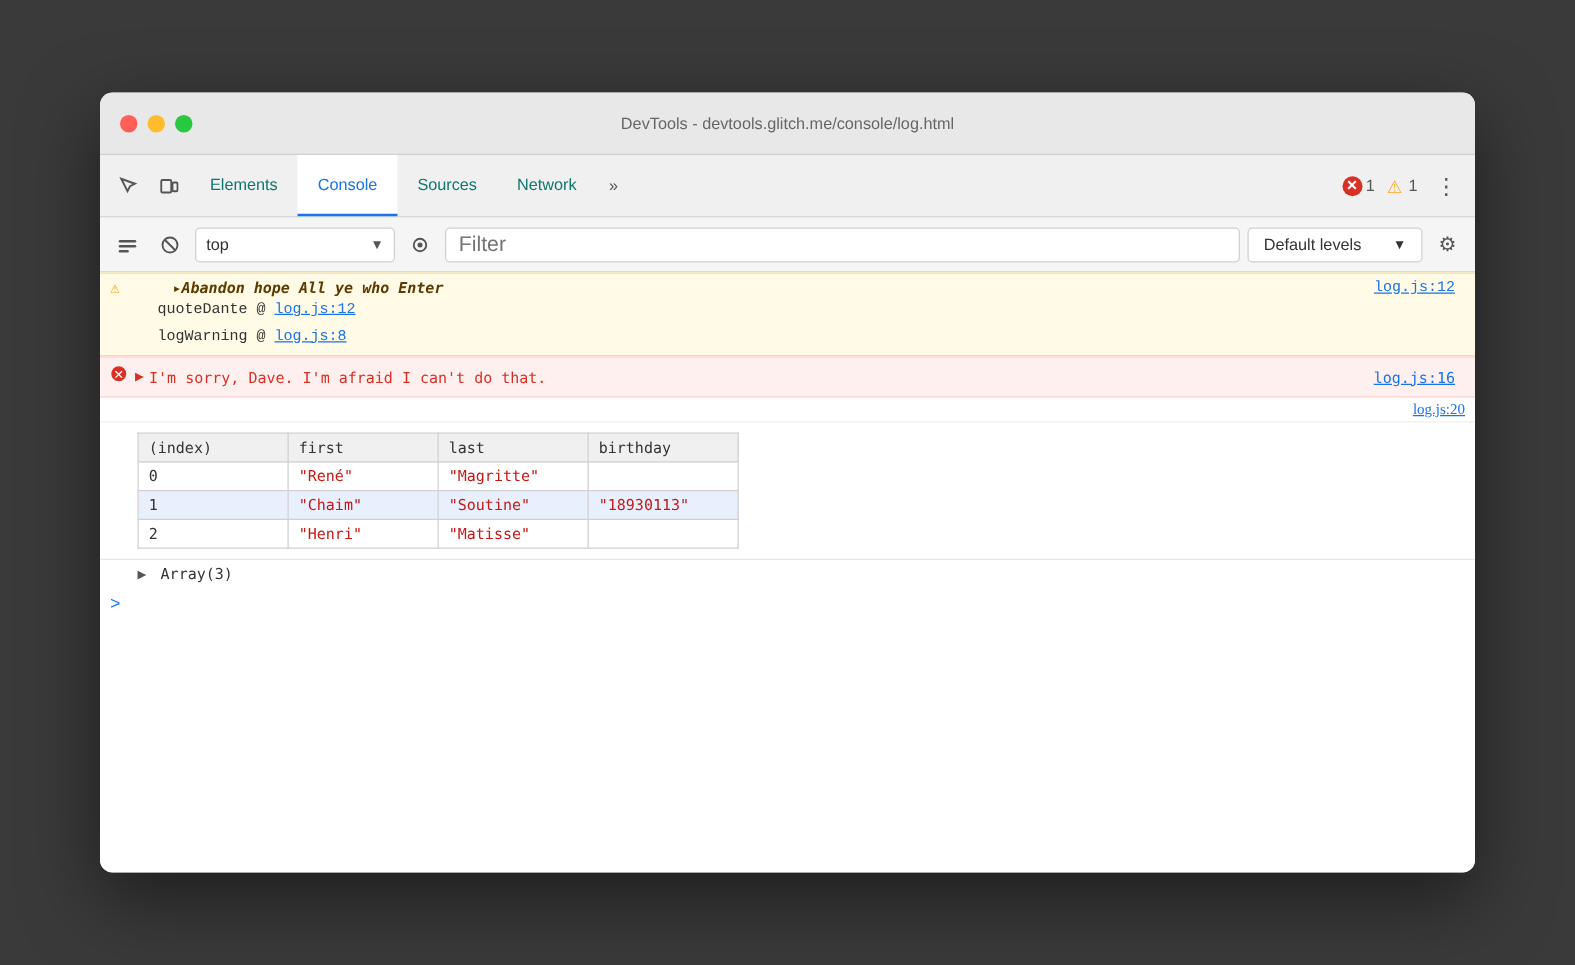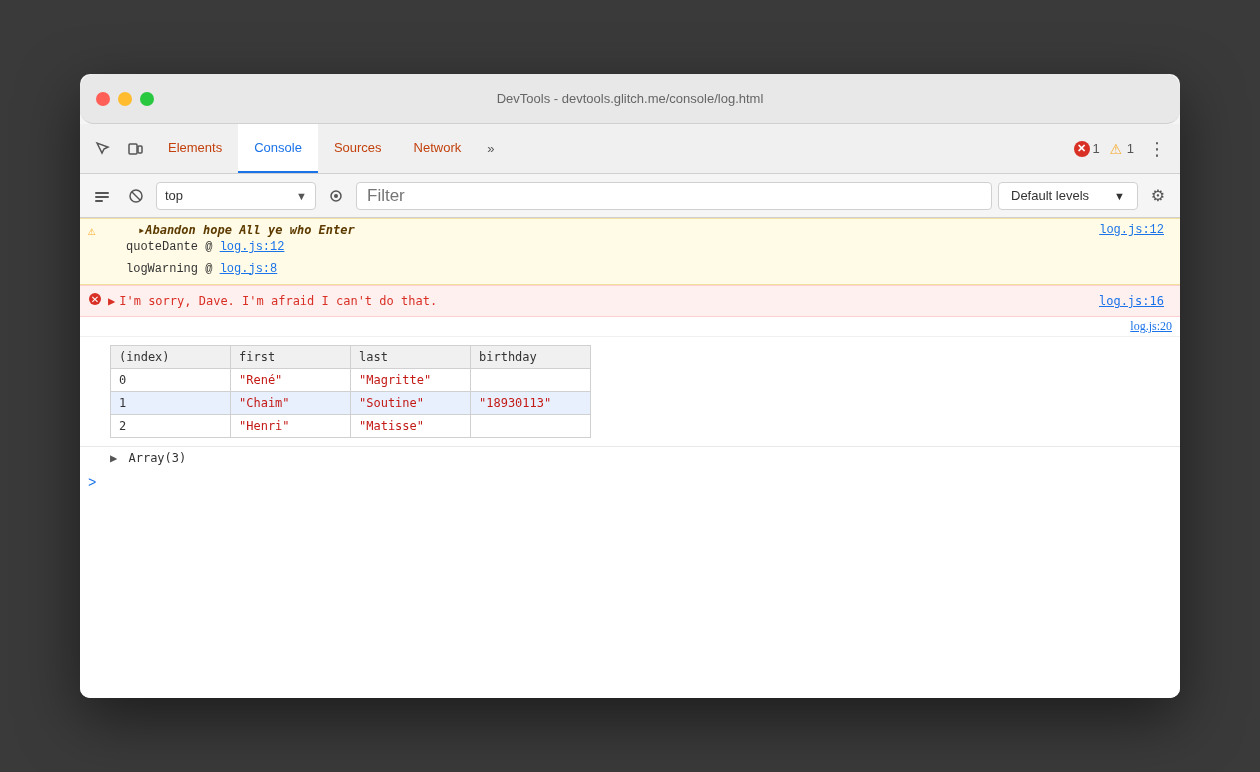--- a/index.html
+++ b/index.html
@@ -19,21 +19,20 @@
       overflow: hidden;
     }
     .title-bar {
       background: #e8e8e8;
       height: 50px;
       display: flex;
       align-items: center;
       padding: 0 16px;
       border-bottom: 1px solid #d0d0d0;
       position: relative;
-      border-radius: 14px;
     }
     .traffic-lights {
       display: flex;
       gap: 8px;
       align-items: center;
     }
     .traffic-light {
       width: 14px;
       height: 14px;
       border-radius: 50%;
@@ -75,21 +74,21 @@
       align-items: center;
       flex: 1;
       height: 100%;
     }
     .tab {
       padding: 0 16px;
       height: 100%;
       display: flex;
       align-items: center;
       font-size: 13px;
-      color: #c2410c;
+      color: #0f766e;
       cursor: pointer;
       border-bottom: 2px solid transparent;
       white-space: nowrap;
     }
     .tab.active {
       color: #1a73e8;
       border-bottom: 2px solid #1a73e8;
       background: #fff;
     }
     .tab-overflow {

